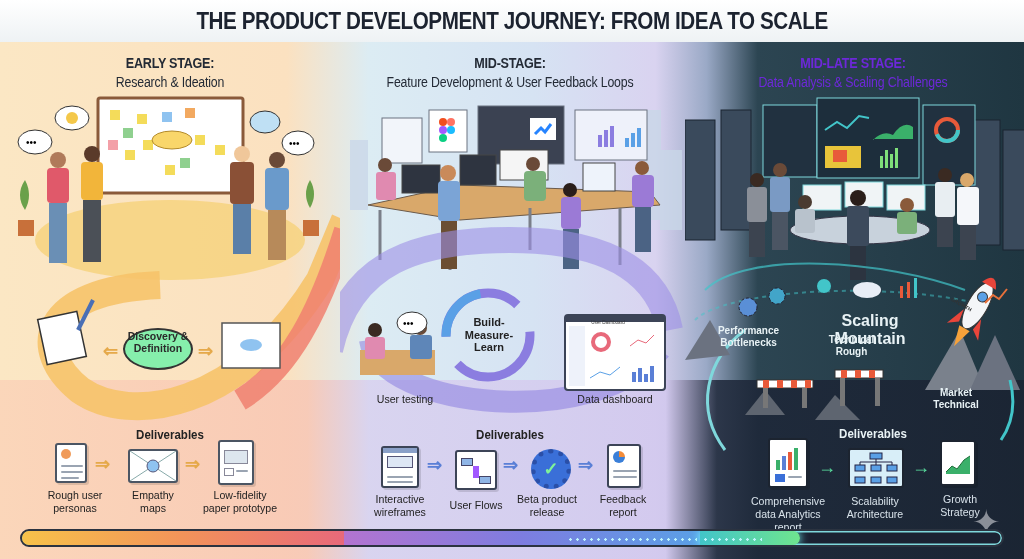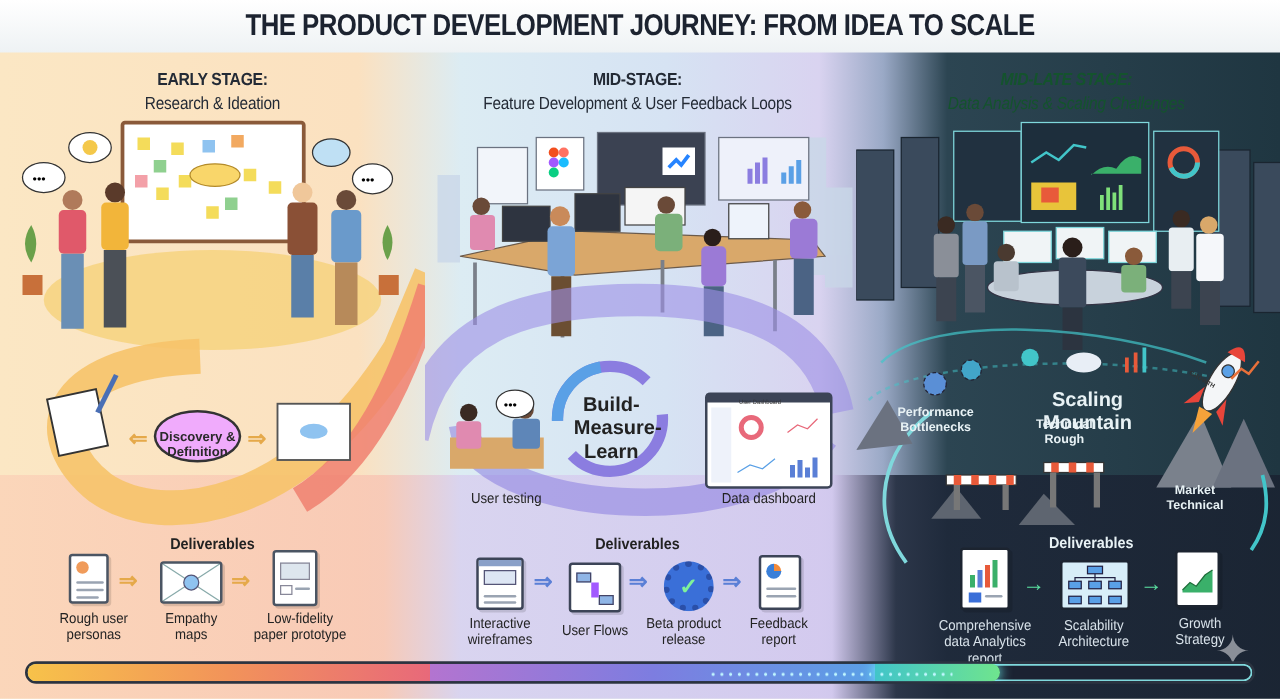--- a/index.html
+++ b/index.html
@@ -26,21 +26,21 @@
   #main-title {
     font-family: "Liberation Sans", sans-serif; font-weight: 700;
     font-size: 24px; letter-spacing: -0.5px; color: #1c2330;
     transform: scaleX(0.86);
   }
   .stage-head { position: absolute; top: 55px; text-align: center; width: 340px; }
   .stage-head .h { font-weight: 700; font-size: 14px; letter-spacing: -0.3px; transform: scaleX(0.9); display:block; }
   .stage-head .s { font-size: 14px; transform: scaleX(0.88); display:block; margin-top: 3px; letter-spacing: -0.2px; }
   #stage-early { left: 0; color: #232a35; }
   #stage-mid { left: 340px; color: #232a35; }
-  #stage-late { left: 683px; color: #14532d; font-style: italic; }
+  #stage-late { left: 683px; color: #6d28d9; }
 
   .scene { position: absolute; }
   .lbl { position: absolute; font-weight: 700; font-size: 11px; text-align: center; line-height: 1.15; }
   .dlbl { position: absolute; font-size: 11.5px; text-align: center; line-height: 1.15; transform: scaleX(0.92); }
   .deliv-title { position: absolute; font-weight: 700; font-size: 12.5px; text-align: center; transform: scaleX(0.92); }
 
   .doc-icon { position: absolute; background: #fff; border: 2px solid #4b5563; border-radius: 3px; box-shadow: 2px 2px 0 rgba(0,0,0,0.12); }
   .line { position: absolute; height: 2px; background: #9aa4b2; border-radius: 1px; }
   .arrow-r { position: absolute; font-size: 18px; font-weight: 700; line-height: 1; }
 
@@ -143,21 +143,21 @@
   <path d="M160 195 C 40 200, 30 260, 80 300 C 130 335, 240 320, 320 190 L 345 130" stroke="#f6c36a" stroke-width="28" fill="none" opacity="0.9"></path>
   <path d="M240 310 C 290 280, 320 220, 345 140" stroke="#f08070" stroke-width="22" fill="none" opacity="0.85"></path>
 
   <rect x="42" y="225" width="40" height="46" fill="#fff" stroke="#333" stroke-width="1.5" transform="rotate(-12 62 248)"></rect>
   <line x1="78" y1="240" x2="93" y2="210" stroke="#4a6fb5" stroke-width="4"></line>
 
   <rect x="222" y="233" width="58" height="45" fill="#fff" stroke="#555" stroke-width="1.5"></rect>
   <ellipse cx="251" cy="255" rx="11" ry="6" fill="#8fc3f0"></ellipse>
 </svg>
 
-<div style="position:absolute;left:123px;top:328px;width:70px;height:42px;border-radius:50%;background:#f0abfc;border:2px solid #333;display:flex;align-items:flex-end;justify-content:center;">
+<div style="position:absolute;left:123px;top:328px;width:70px;height:42px;border-radius:50%;background:#86efac;border:2px solid #333;display:flex;align-items:flex-start;justify-content:center;">
   <span class="lbl" style="position:static;font-size:10.5px;color:#2a2a2a">Discovery &amp; Definition</span>
 </div>
 <div class="arrow-r" style="left:103px;top:342px;color:#e5a94a">⇐</div>
 <div class="arrow-r" style="left:198px;top:342px;color:#e5a94a">⇒</div>
 
 <div class="deliv-title" style="left:110px;top:428px;width:120px;color:#222">Deliverables</div>
 <div class="doc-icon" style="left:55px;top:443px;width:32px;height:40px">
   <div style="position:absolute;left:4px;top:4px;width:10px;height:10px;border-radius:50%;background:#f09b5a"></div>
   <div class="line" style="left:4px;top:20px;width:22px"></div>
     <div class="line" style="left:4px;top:26px;width:22px"></div>
@@ -263,21 +263,21 @@
   <path d="M290 256 l8-6 l8 3 l8-8" stroke="#e8697a" fill="none"></path>
   <path d="M250 288 l10-6 l10 3 l10-8" stroke="#5aa0e6" fill="none"></path>
   <g fill="#5a7fd6">
       <rect x="292" y="282" width="4" height="10"></rect>
       <rect x="298" y="278" width="4" height="14"></rect>
       <rect x="304" y="284" width="4" height="8"></rect>
       <rect x="310" y="276" width="4" height="16"></rect>
     </g>
 </svg>
 
-<div class="lbl" style="left:459px;top:316px;width:60px;font-size:16px;color:#222">Build-Measure-Learn</div>
+<div class="lbl" style="left:459px;top:316px;width:60px;font-size:11px;color:#222">Build-Measure-Learn</div>
 <div class="dlbl" style="left:370px;top:393px;width:70px;color:#222">User testing</div>
 <div class="dlbl" style="left:570px;top:393px;width:90px;color:#222">Data dashboard</div>
 <div class="dlbl" style="left:583px;top:320px;width:50px;font-size:5px;color:#333">User Dashboard</div>
 
 <div class="deliv-title" style="left:450px;top:428px;width:120px;color:#222">Deliverables</div>
 <div class="doc-icon" style="left:381px;top:446px;width:38px;height:42px;border-color:#3c4457">
   <div style="position:absolute;left:0;top:0;width:100%;height:5px;background:#8aa0c8"></div>
   <div style="position:absolute;left:4px;top:8px;width:26px;height:12px;border:1px solid #557;background:#dde6f4"></div>
   <div class="line" style="left:4px;top:28px;width:26px"></div>
     <div class="line" style="left:4px;top:33px;width:26px"></div>

